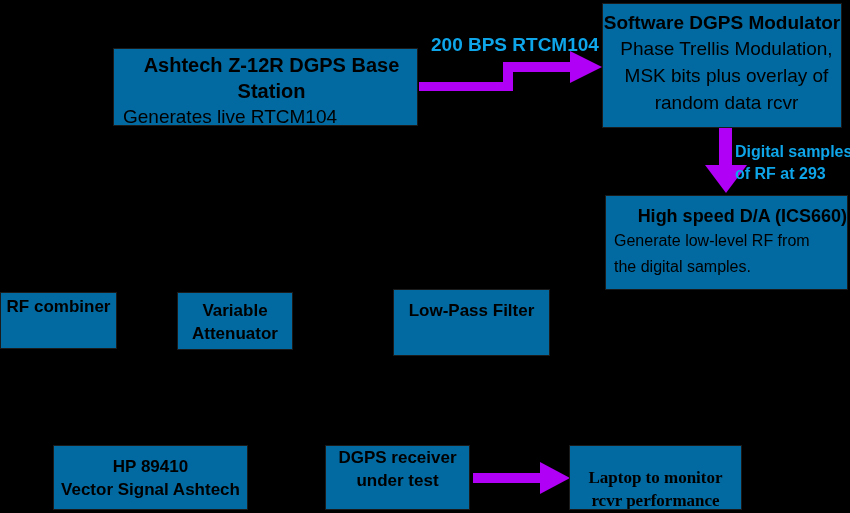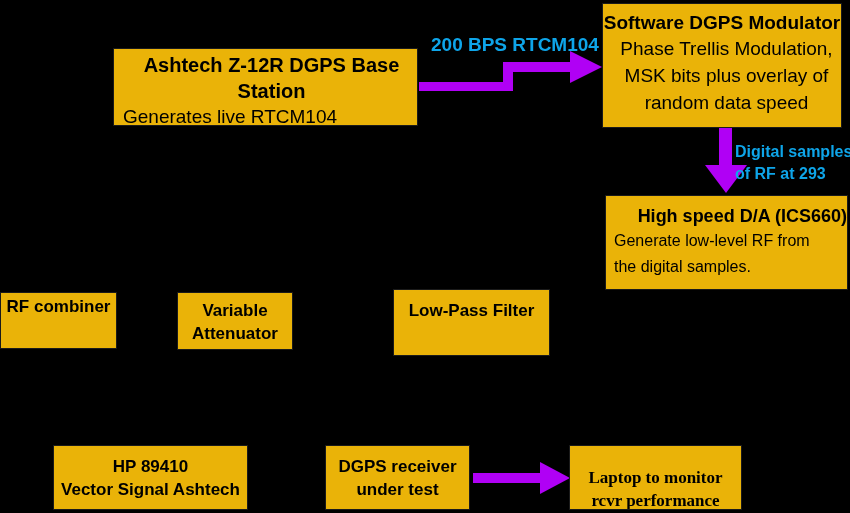--- a/index.html
+++ b/index.html
@@ -7,21 +7,21 @@
     position: relative;
     width: 850px;
     height: 513px;
     background: #000000;
     overflow: hidden;
     font-family: "Liberation Sans", sans-serif;
     color: #000;
   }
   .node {
     position: absolute;
-    background: #eab308;
+    background: #0369a1;
     border: 1px solid #1a1a1a;
     box-sizing: border-box;
     overflow: hidden;
   }
   .node .title { font-weight: bold; text-align: center; }
   .node .body  { font-weight: normal; text-align: left; }
 
   
   .base-station { left: 113px; top: 48px; width: 305px; height: 78px; }
   .base-station .title { font-size: 20px; line-height: 26px; padding-top: 3px; padding-left: 12px; }
@@ -35,21 +35,21 @@
   .dac { left: 605px; top: 195px; width: 243px; height: 95px; }
   .dac .title { font-size: 18px; line-height: 24px; padding-top: 8px; text-align: right; }
   .dac .body  { font-size: 16px; line-height: 26px; padding-left: 8px; }
 
   .small-box { font-weight: bold; text-align: center; font-size: 17px; line-height: 23px; }
 
   .rf-combiner { left: 0px;   top: 292px; width: 117px; height: 57px; padding-top: 2px; }
   .attenuator  { left: 177px; top: 292px; width: 116px; height: 58px; padding-top: 6px; }
   .lpf         { left: 393px; top: 289px; width: 157px; height: 67px; padding-top: 9px; }
   .vsa         { left: 53px;  top: 445px; width: 195px; height: 65px; padding-top: 9px; }
-  .receiver    { left: 325px; top: 445px; width: 145px; height: 65px; padding-top: 9px; }
+  .receiver    { left: 325px; top: 445px; width: 145px; height: 65px; }
   .laptop      { left: 569px; top: 445px; width: 173px; height: 65px; padding-top: 20px; font-family: Liberation Serif, serif; }
 
   
   .accent-label {
     position: absolute;
     color: #0ea5e9;
     font-weight: bold;
     white-space: nowrap;
   }
   .rtcm-label { left: 431px; top: 34px; font-size: 19px; }
@@ -104,21 +104,21 @@
     <div class="arrow-part a1-seg3"></div>
     <div class="tri a1-head"></div>
   </div>
   <div class="accent-label rtcm-label">200 BPS RTCM104</div>
 
   <div class="node modulator">
     <div class="title">Software DGPS Modulator</div>
     <div class="body">
       <div>Phase Trellis Modulation,</div>
       <div>MSK bits plus overlay of</div>
-      <div>random data speed</div>
+      <div>random data rcvr</div>
     </div>
   </div>
 
   <div>
     <div class="arrow-part a2-stem"></div>
     <div class="tri a2-head"></div>
   </div>
   <div class="accent-label digital-label">
     <div>Digital samples</div>
     <div>of RF at 293</div>

